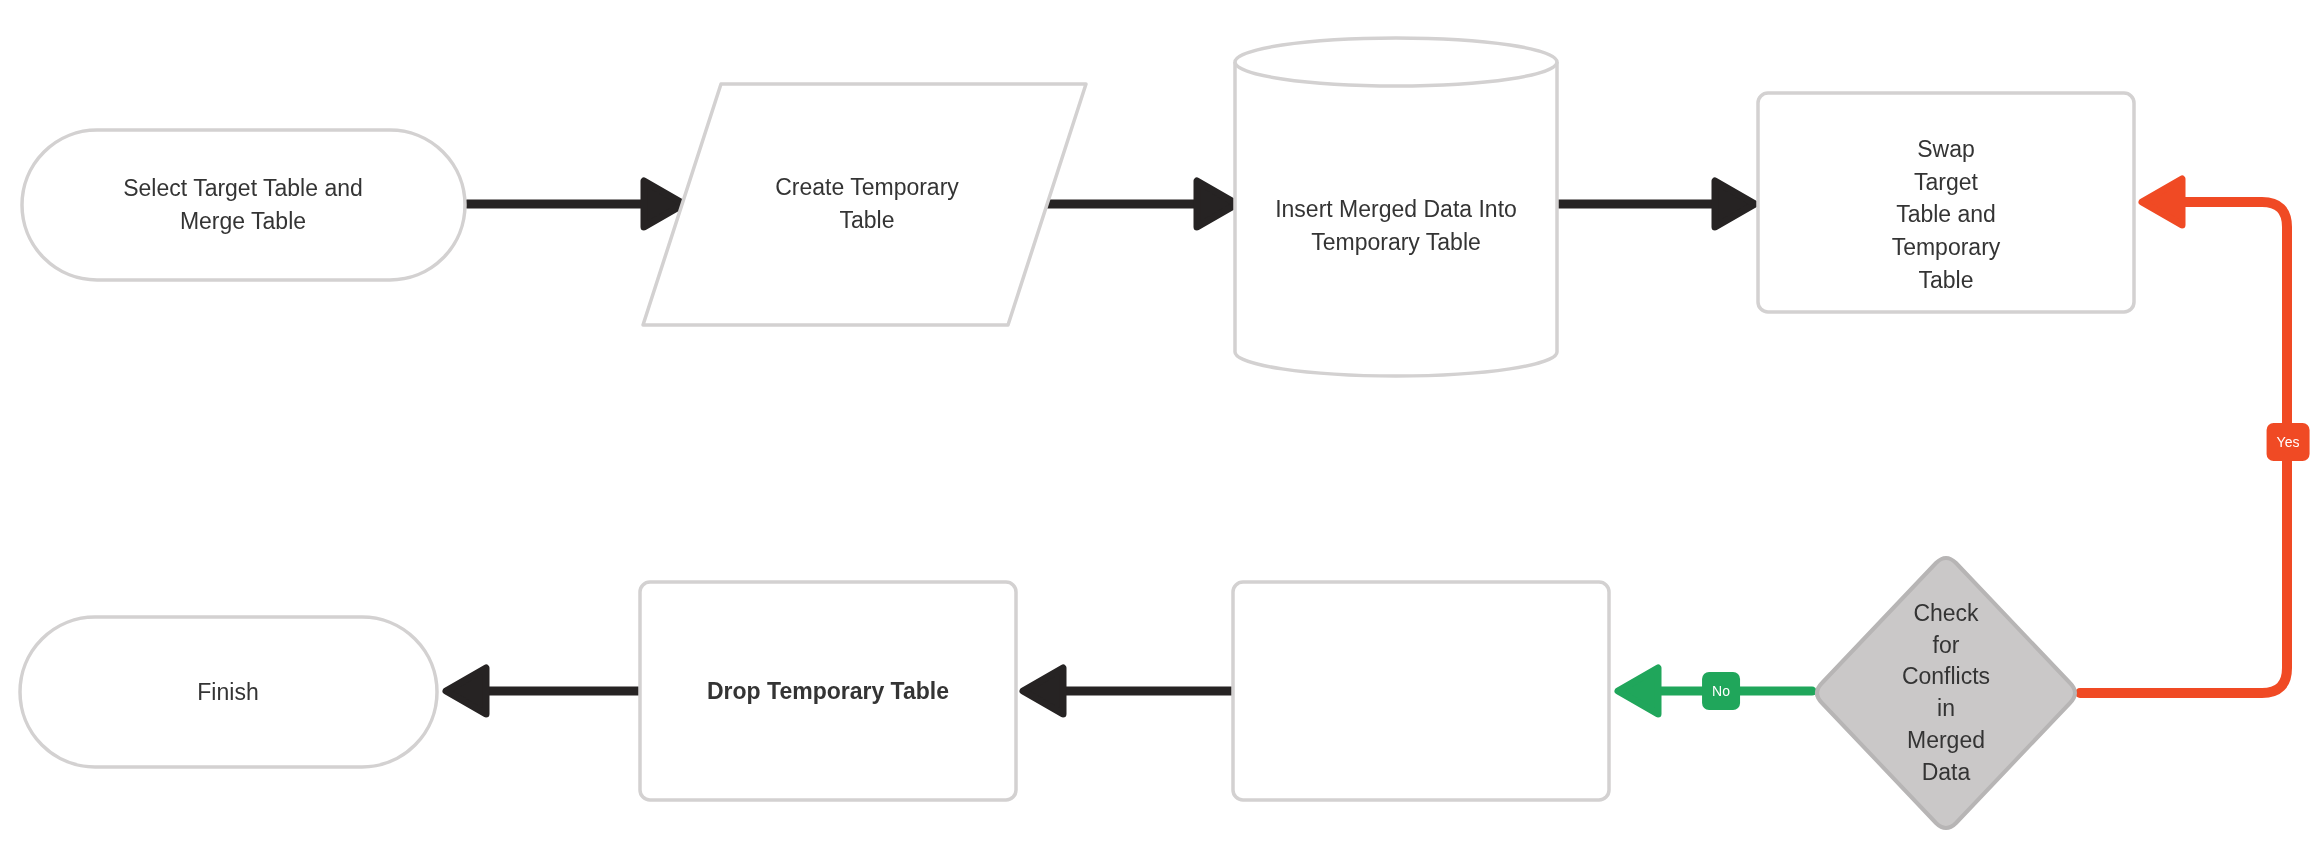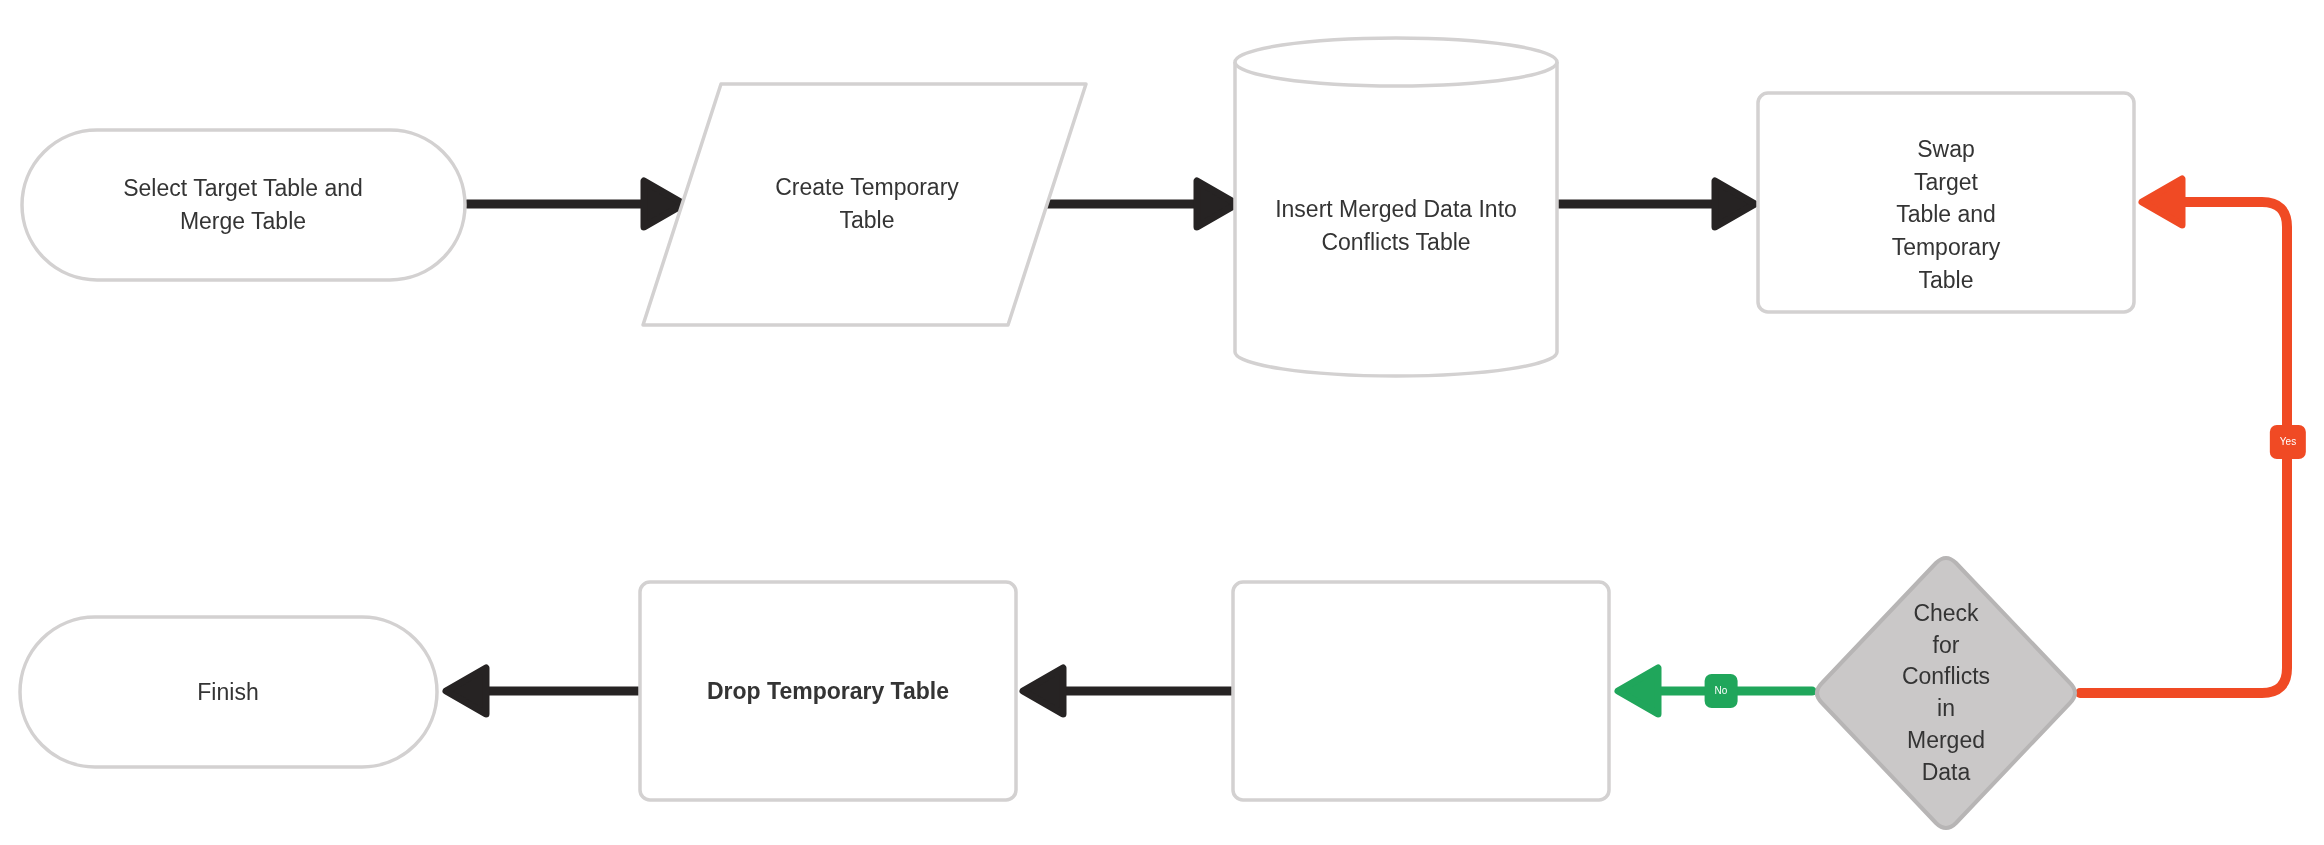--- a/index.html
+++ b/index.html
@@ -52,21 +52,21 @@
     line-height: 1.42;
     color: var(--text, #343434);
     pointer-events: none;
   }
 
   
   .edge-badge {
     position: absolute;
     transform: translate(-50%, -50%);
     color: var(--badge-text, #ffffff);
-    font-size: 10px;
+    font-size: 14px;
     line-height: 1;
     padding: 12px 10px;
     border-radius: 7px;
     text-align: left;
   }
   .badge-yes { background: var(--edge-yes, #f04a24); }
   .badge-no  { background: var(--edge-no, #20a65b); }
 </style>
 </head>
 <body>
@@ -114,21 +114,21 @@
     <rect class="node-shape" x="20" y="617" width="417" height="150" rx="75" ry="75"></rect>
   </svg>
 
   <div class="node-label" style="left:243px; top:205px;">Select Target Table and
 Merge Table</div>
 
   <div class="node-label" style="left:867px; top:204px;">Create Temporary
 Table</div>
 
   <div class="node-label" style="left:1396px; top:226px;">Insert Merged Data Into
-Conflicts Table</div>
+Temporary Table</div>
 
   <div class="node-label" style="left:1946px; top:203px;margin-top:12px;">Swap Target Table and
 Temporary Table</div>
 
   <div class="node-label" style="left:1946px; top:693px; line-height:1.38;">Check for
 Conflicts in
 Merged
 Data</div>
 
 

